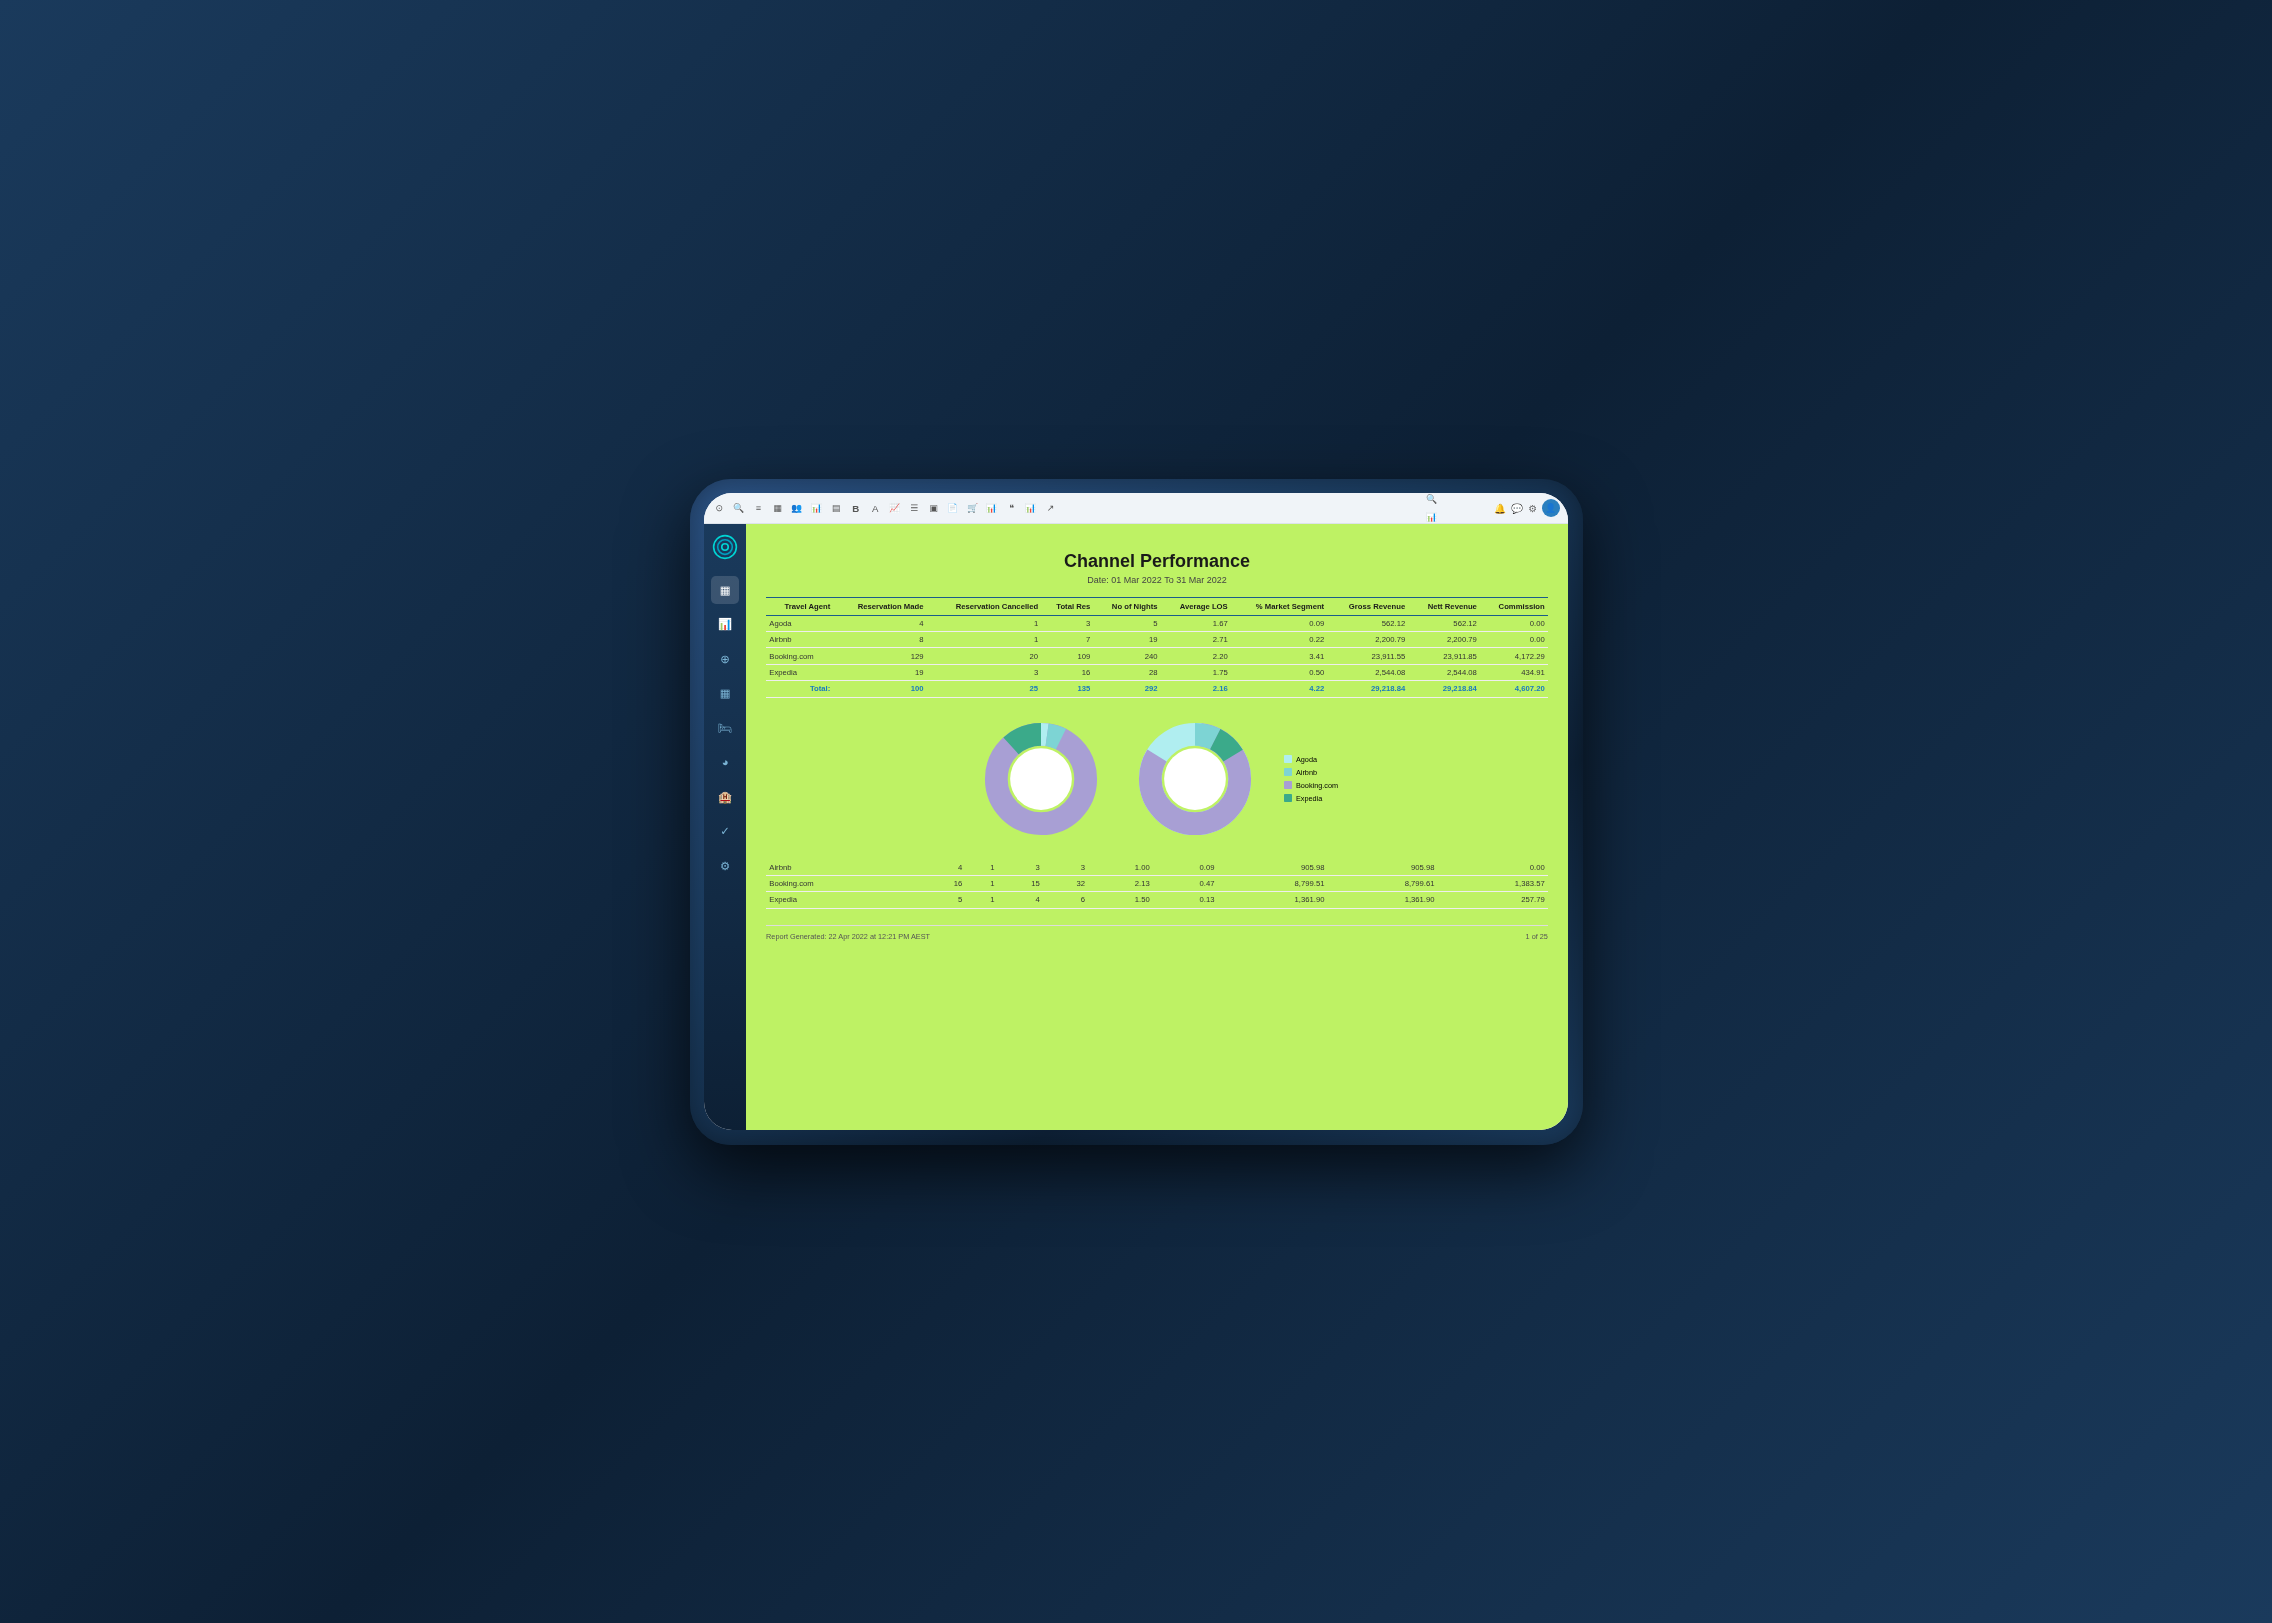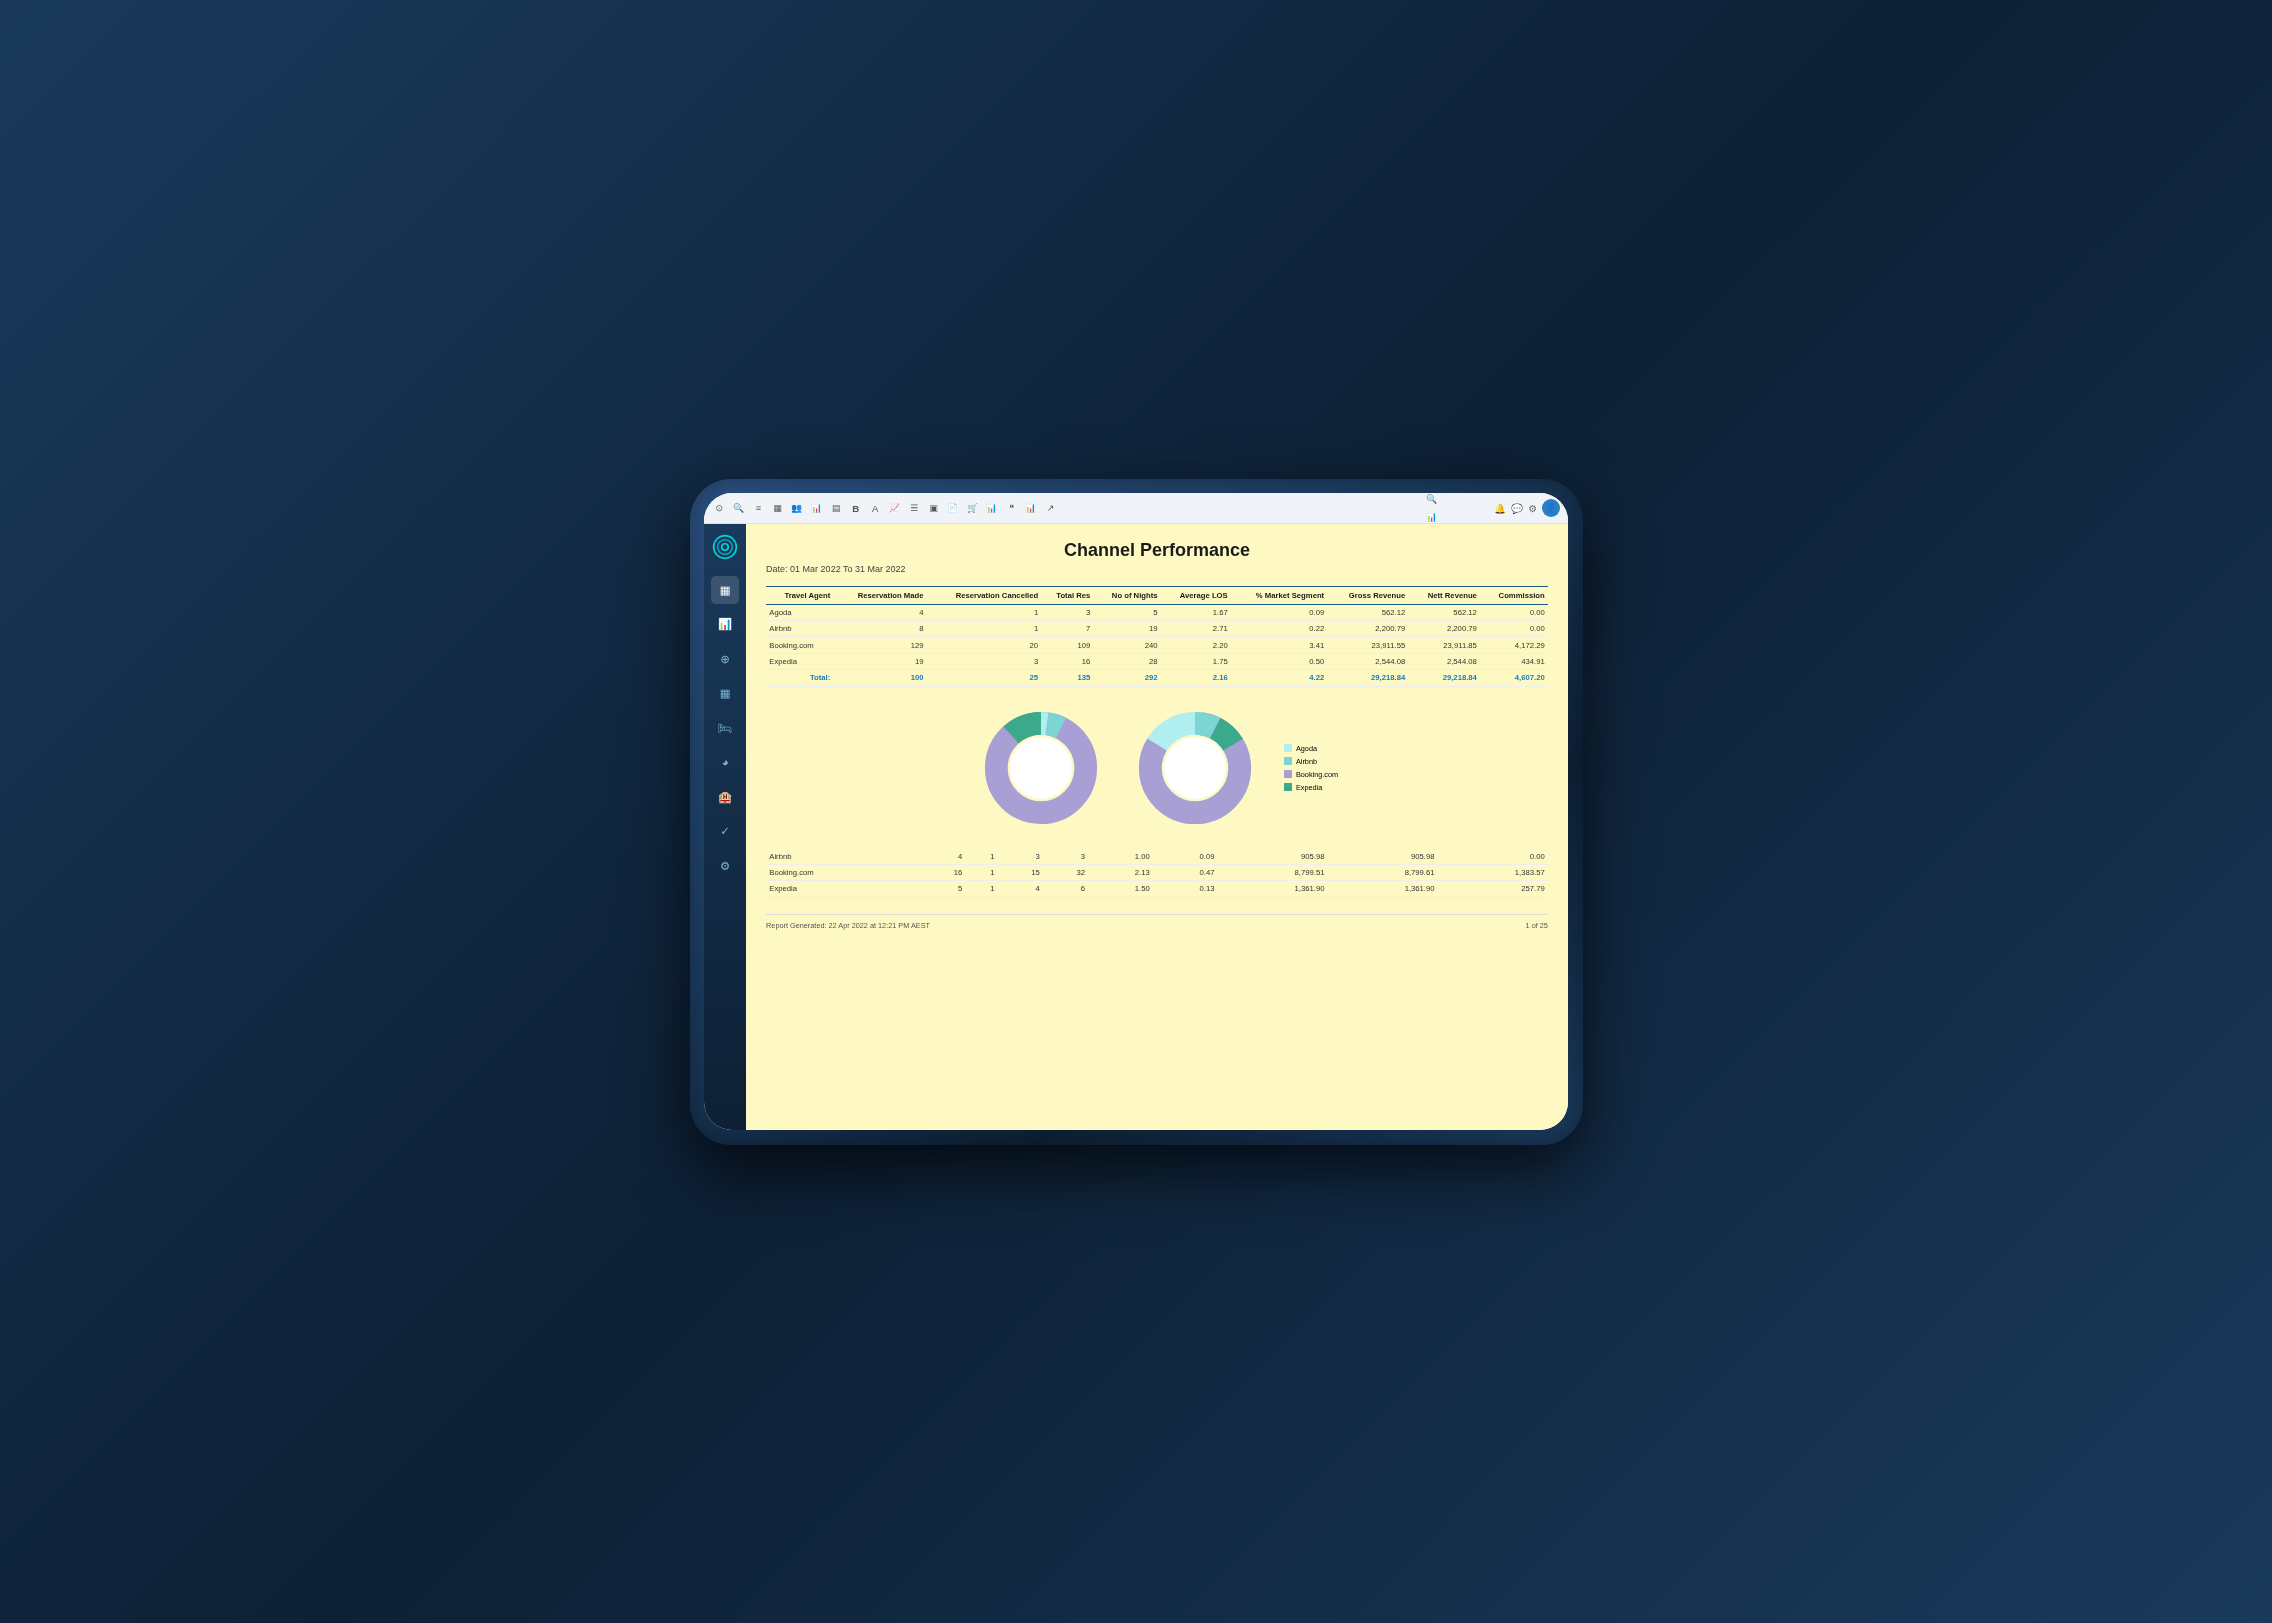--- a/index.html
+++ b/index.html
@@ -129,33 +129,33 @@
       font-size: 11.4px;
       cursor: pointer;
     }
     .sidebar-item.active {
       background: rgba(255,255,255,0.15);
       color: #fff;
     }
     
     .content {
       flex: 1;
-      background: #fef9c3;
+      background: #bef264;
       overflow-y: auto;
-      padding: 16px 20px;
+      padding: 27px 20px;
     }
     .report-title {
       text-align: center;
       font-size: 18px;
       font-weight: bold;
       color: #1a1a1a;
       margin-bottom: 3.2px;
     }
     .report-date {
-      text-align: left;
+      text-align: center;
       font-size: 9px;
       color: #444;
       margin-bottom: 11.4px;
     }
     
     .data-table {
       width: 100%;
       border-collapse: collapse;
       font-size: 8px;
     }

